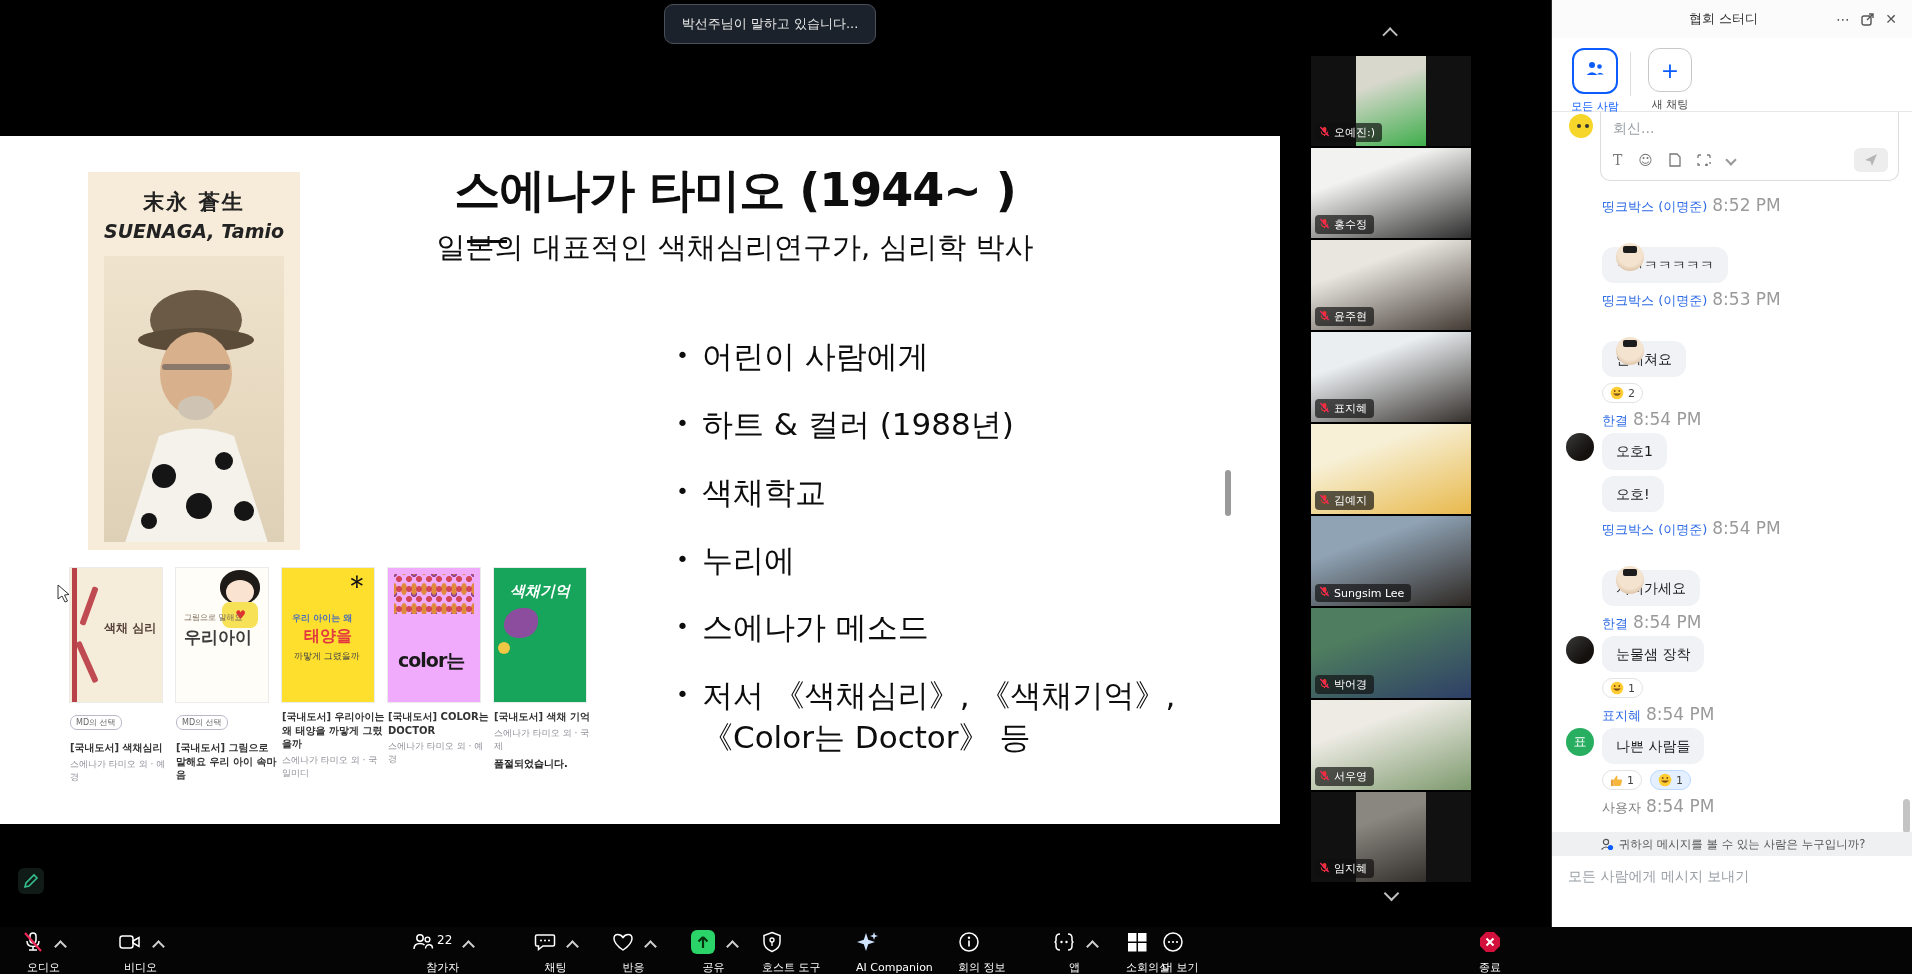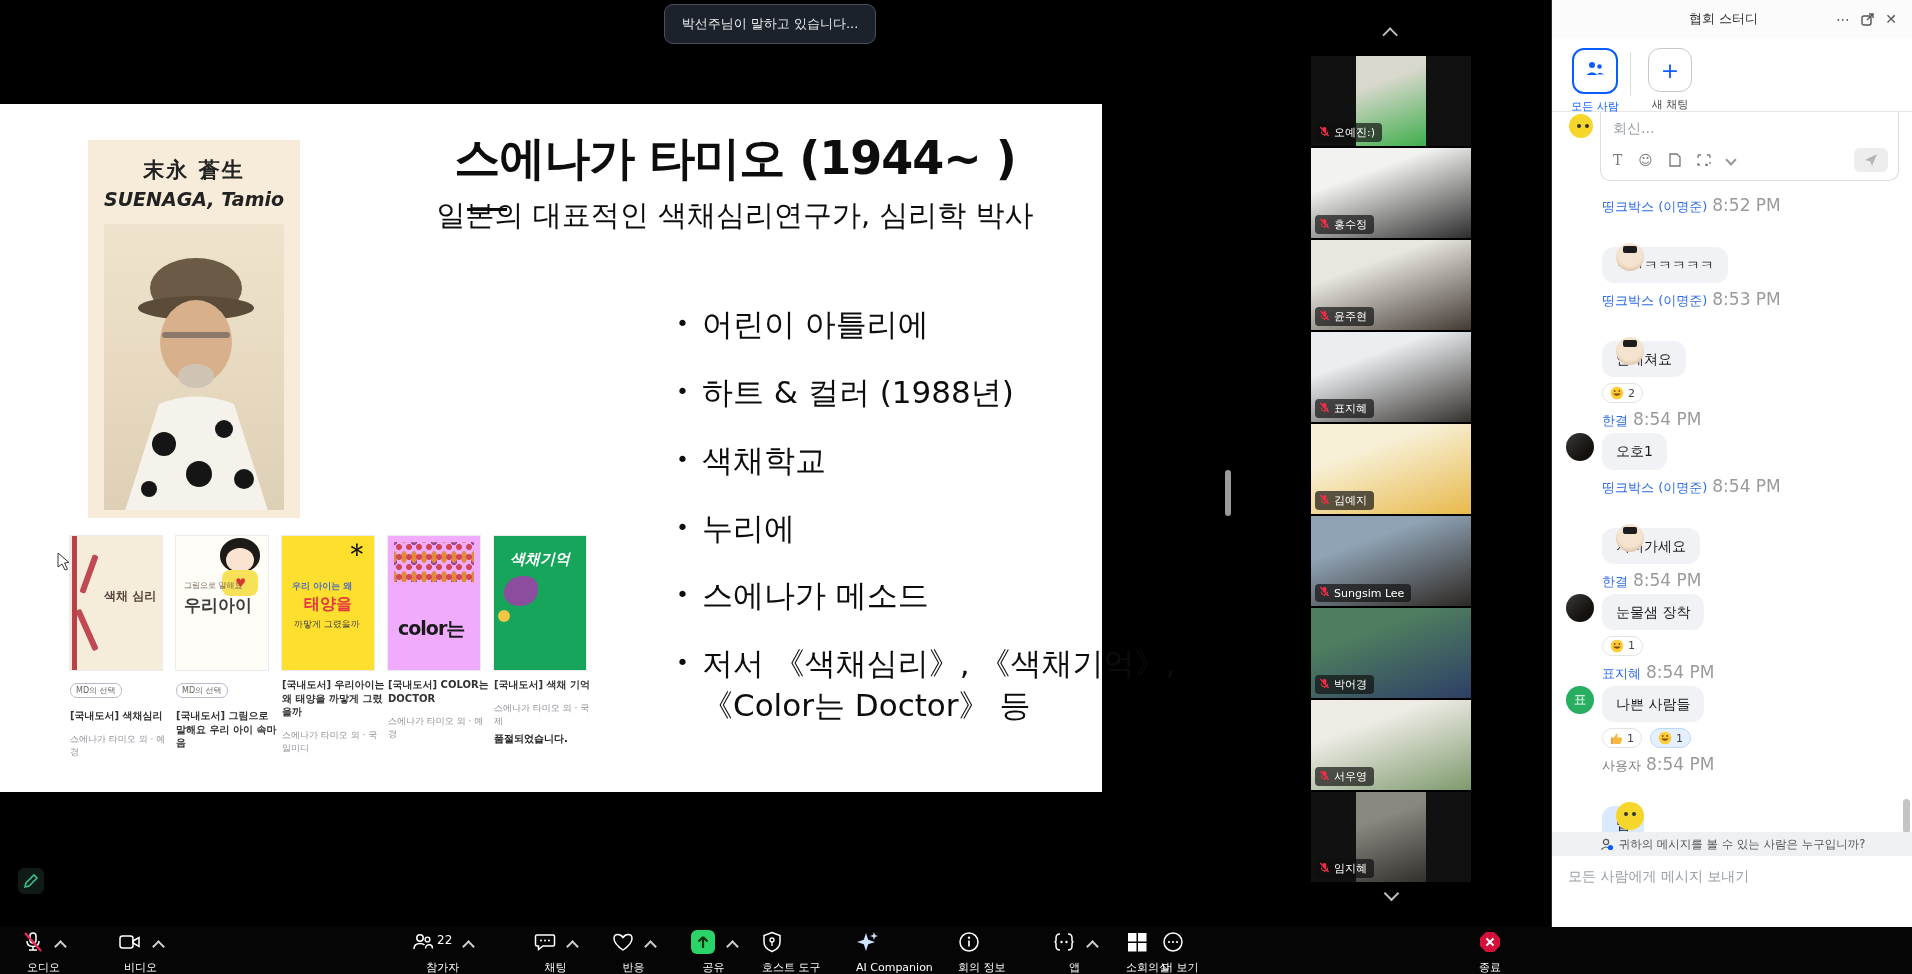--- a/index.html
+++ b/index.html
@@ -3,21 +3,21 @@
 <meta charset="utf-8">
 <style>
   html,body{margin:0;padding:0;}
   body{width:1912px;height:974px;background:#000;position:relative;overflow:hidden;
        font-family:"DejaVu Sans","Liberation Sans",sans-serif;color:#111;}
   
   .notif{position:absolute;left:664px;top:4px;width:210px;height:38px;background:#1b222b;
          border:1px solid #4a5059;border-radius:9px;color:#e9e9e9;font-size:13px;
          display:flex;align-items:center;justify-content:center;}
   
-  .slide{position:absolute;left:0;top:104px;width:1102px;height:688px;background:#fff;}
+  .slide{position:absolute;left:0;top:136px;width:1280px;height:688px;background:#fff;}
   .portrait-card{position:absolute;left:88px;top:36px;width:212px;height:378px;background:#f6ecd9;}
   .portrait-card .cjk{font-weight:bold;font-size:21px;text-align:center;margin-top:16px;letter-spacing:2px;color:#222;}
   .portrait-card .latin{font-weight:bold;font-style:italic;font-size:19px;text-align:center;margin-top:4px;color:#222;}
   .portrait-photo{position:absolute;left:16px;top:84px;right:16px;bottom:8px;overflow:hidden;
       background:linear-gradient(180deg,#efe3cd 0%,#e7d9c0 55%,#ded0b6 100%);}
   .slide-title{position:absolute;left:330px;top:24px;width:810px;text-align:center;
       font-size:46px;font-weight:bold;color:#0d0d0d;letter-spacing:-1px;}
   .title-underline{position:absolute;left:467px;top:104px;width:40px;height:3px;background:#0d0d0d;}
   .slide-subtitle{position:absolute;left:330px;top:92px;width:810px;text-align:center;
       font-size:29px;color:#0d0d0d;}
@@ -25,21 +25,21 @@
   .bullet{display:flex;font-size:31px;color:#0d0d0d;margin-bottom:26px;line-height:1.35;}
   .bullet .dot{width:26px;flex:0 0 26px;font-size:22px;padding-top:5px;}
   
   .books{position:absolute;left:70px;top:432px;width:560px;display:flex;}
   .book{width:104px;margin-right:2px;}
   .book .cover{width:92px;height:134px;position:relative;overflow:hidden;box-shadow:0 0 0 1px rgba(0,0,0,.08);}
   .book .cap{margin-top:8px;}
   .badge{display:inline-block;font-size:8px;color:#666;border:1px solid #b9b9cc;border-radius:7px;
          padding:1px 5px;margin-bottom:11px;}
   .book .t{font-size:10px;font-weight:bold;color:#333;line-height:1.35;}
-  .book .a{font-size:9px;color:#8f8f98;margin-top:10px;}
+  .book .a{font-size:9px;color:#8f8f98;margin-top:3px;}
   .book .s{font-size:10px;font-weight:bold;color:#222;margin-top:4px;}
   .cover .big{position:absolute;font-weight:bold;}
   
   .cov0{background:#f5ecd9;}
   .cov0 .bar{position:absolute;left:2px;top:0;width:5px;height:100%;background:#b8414a;}
   .cov0 .st1,.cov0 .st2{position:absolute;background:#c04a52;border-radius:2px;}
   .st1{left:16px;top:18px;width:6px;height:40px;transform:rotate(20deg);}
   .st2{left:14px;top:72px;width:6px;height:44px;transform:rotate(-24deg);}
   .cov0 .big{left:34px;top:52px;font-size:12px;color:#55423a;}
   .cov1{background:#fffdf8;}
@@ -170,21 +170,21 @@
     </div>
   </div>
 
   <div class="slide-title">스에나가 타미오 (1944~ )</div>
   <div class="title-underline"></div>
   <div class="slide-subtitle">일본의 대표적인 색채심리연구가, 심리학 박사</div>
 
   <div class="bullets" id="bullets">
       <div class="bullet">
         <span class="dot">•</span>
-        <span>어린이 아틀리에</span>
+        <span>어린이 사람에게</span>
       </div>
       <div class="bullet">
         <span class="dot">•</span>
         <span>하트 &amp; 컬러 (1988년)</span>
       </div>
       <div class="bullet">
         <span class="dot">•</span>
         <span>색채학교</span>
       </div>
       <div class="bullet">
@@ -465,20 +465,21 @@
             <span class="chip"><span class="em">
                 <svg width="14" height="14" viewBox="0 0 14 14">
                   <circle cx="7" cy="7" r="6.3" fill="#ffcc33"></circle>
                   <path d="M3 7.5 Q7 12 11 7.5 Z" fill="#7a4b12"></path>
                   <circle cx="4.7" cy="5" r="0.9" fill="#7a4b12"></circle>
                   <circle cx="9.3" cy="5" r="0.9" fill="#7a4b12"></circle>
                 </svg>
               </span>2</span>
           </div></div>
         <div class="msg"><div class="mhead"><span class="mname">한결</span><span class="mtime">8:54 PM</span></div><div class="avatar av-hk" style="top: 24px;"></div><div class="bubble">오호1</div></div>
+        <div class="msg"><div class="bubble">오호!</div></div>
         <div class="msg"><div class="mhead"><span class="mname">띵크박스 (이명준)</span><span class="mtime">8:54 PM</span></div><div class="avatar av-tb" style="top: 24px;"></div><div class="bubble">저리가세요</div></div>
         <div class="msg"><div class="mhead"><span class="mname">한결</span><span class="mtime">8:54 PM</span></div><div class="avatar av-hk" style="top: 24px;"></div><div class="bubble">눈물샘 장착</div><div class="reacts">
             <span class="chip"><span class="em">
                 <svg width="14" height="14" viewBox="0 0 14 14">
                   <circle cx="7" cy="7" r="6.3" fill="#ffcc33"></circle>
                   <path d="M3 7.5 Q7 12 11 7.5 Z" fill="#7a4b12"></path>
                   <circle cx="4.7" cy="5" r="0.9" fill="#7a4b12"></circle>
                   <circle cx="9.3" cy="5" r="0.9" fill="#7a4b12"></circle>
                 </svg>
               </span>1</span>

